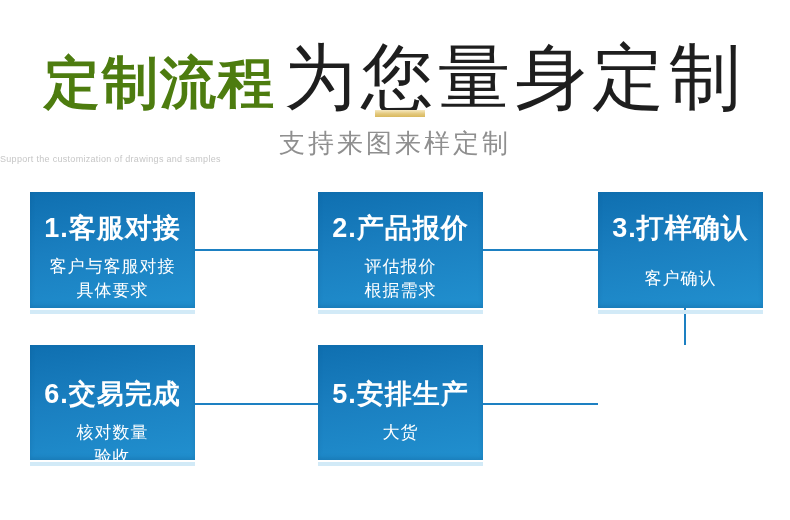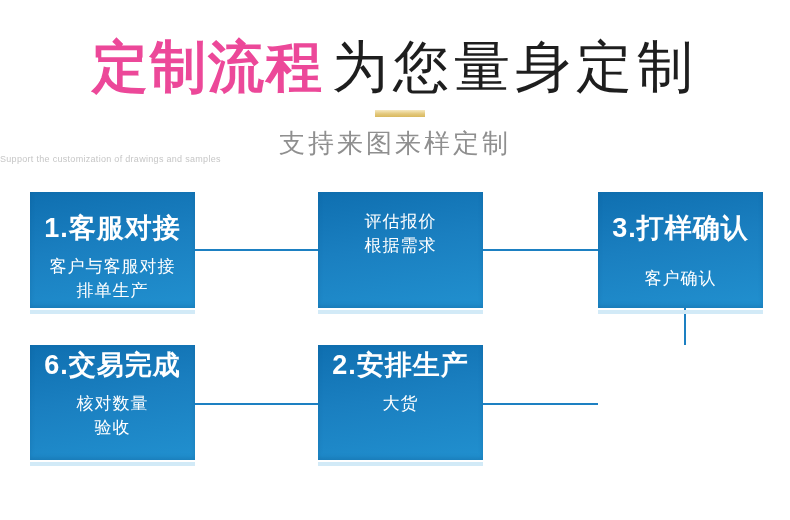--- a/index.html
+++ b/index.html
@@ -19,28 +19,28 @@
     position: absolute;
     top: 30px;
     left: 0;
     width: 100%;
     display: flex;
     justify-content: center;
     align-items: baseline;
     white-space: nowrap;
   }
   .title-highlight {
-    color: #ec4899;
+    color: #4d7c0f;
     font-size: 56px;
     font-weight: 900;
     letter-spacing: 2px;
   }
   .title-rest {
     color: #1e1e1e;
-    font-size: 56px;
+    font-size: 72px;
     font-weight: 500;
     letter-spacing: 5px;
     margin-left: 8px;
   }
   .gold-bar {
     position: absolute;
     top: 110px;
     left: 375px;
     width: 50px;
     height: 7px;
@@ -83,21 +83,21 @@
   .step-box::after {
     content: "";
     position: absolute;
     left: 0;
     right: 0;
     bottom: -6px;
     height: 4px;
     background: #d2eaf7;
   }
   .row-top { top: 192px; height: 116px; padding-top: 18px; }
-  .row-bottom { top: 345px; height: 115px; padding-top: 2px; }
+  .row-bottom { top: 345px; height: 115px; padding-top: 31px; }
   .col-1 { left: 30px; }
   .col-2 { left: 318px; }
   .col-3 { left: 598px; gap: 12px; }
 
   .step-title {
     font-size: 27px;
     font-weight: 700;
     letter-spacing: 1px;
     margin-bottom: 9px;
     white-space: nowrap;
@@ -140,38 +140,39 @@
 
   <div class="conn conn-h conn-1"></div>
   <div class="conn conn-h conn-2"></div>
   <div class="conn conn-v conn-3"></div>
   <div class="conn conn-h conn-4"></div>
   <div class="conn conn-h conn-5"></div>
 
   <div class="step-box row-top col-1">
     <div class="step-title">1.客服对接</div>
     <div class="step-line">客户与客服对接</div>
-    <div class="step-line">排单生产</div>
+    <div class="step-line">具体要求</div>
   </div>
 
   <div class="step-box row-top col-2">
+    <div class="step-title">2.产品报价</div>
     <div class="step-line">评估报价</div>
     <div class="step-line">根据需求</div>
   </div>
 
   <div class="step-box row-top col-3">
     <div class="step-title">3.打样确认</div>
     <div class="step-line">客户确认</div>
   </div>
 
   <div class="step-box row-bottom col-1">
     <div class="step-title">6.交易完成</div>
     <div class="step-line">核对数量</div>
     <div class="step-line">验收</div>
   </div>
 
   <div class="step-box row-bottom col-2">
-    <div class="step-title">2.安排生产</div>
+    <div class="step-title">5.安排生产</div>
     <div class="step-line">大货</div>
   </div>
 
 
 </div>
 
 </body></html>

